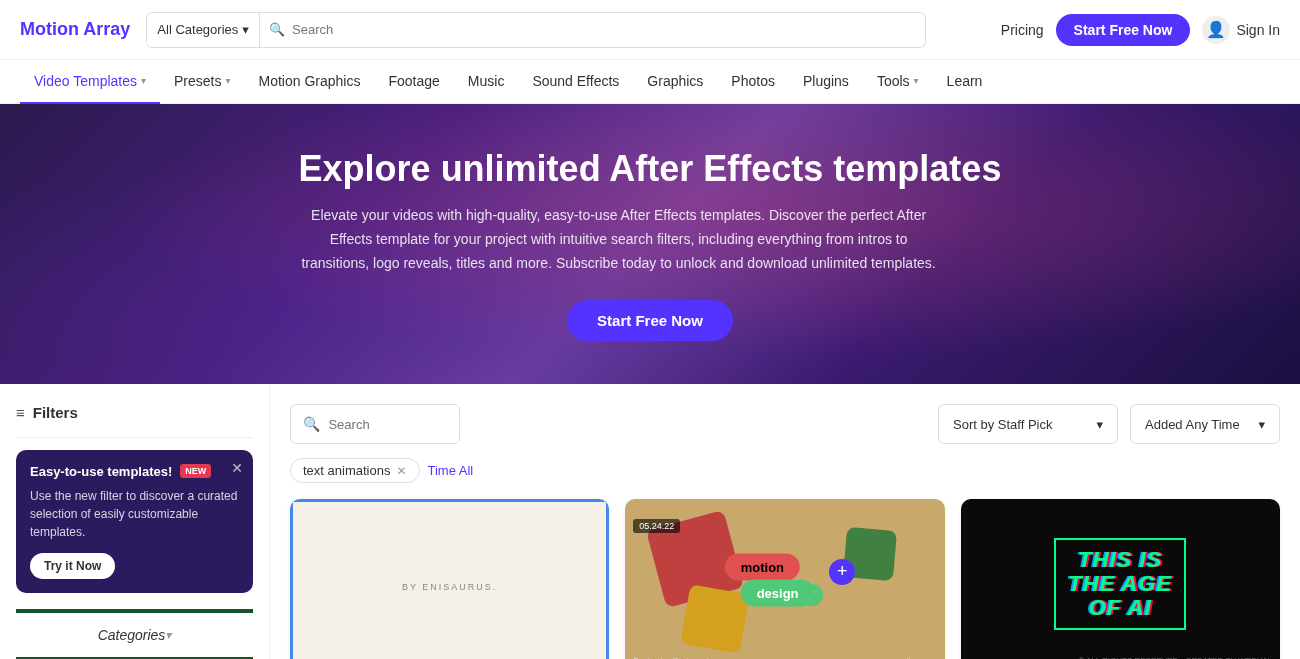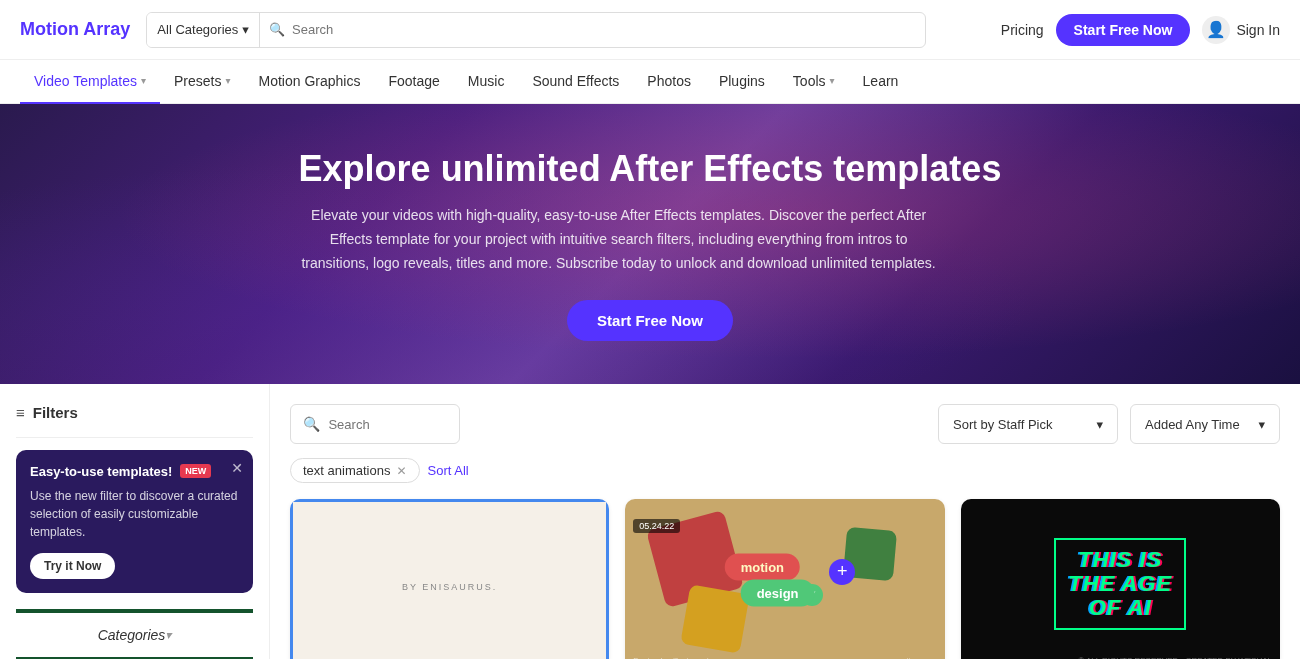--- a/index.html
+++ b/index.html
@@ -437,21 +437,21 @@
       left: 8px;
       background: rgba(0,0,0,0.6);
       color: #fff;
       font-size: 9px;
       padding: 2px 6px;
       border-radius: 3px;
       margin-top: 12px;
     }
     .backs-motion-btn {
       background: #e05050;
-      color: #fef9c3;
+      color: #000000;
       border-radius: 20px;
       padding: 6px 16px;
       font-size: 13px;
       font-weight: 600;
       position: absolute;
       top: 40%;
       left: 50%;
       transform: translate(-80%, -50%);
     }
     .backs-design-btn {
@@ -581,20 +581,23 @@
     <span>Motion Graphics</span>
   </div>
   <div class="nav-item">
     <span>Footage</span>
   </div>
   <div class="nav-item">
     <span>Music</span>
   </div>
   <div class="nav-item">
     <span>Sound Effects</span>
+  </div>
+  <div class="nav-item">
+    <span>Graphics</span>
   </div>
   <div class="nav-item">
     <span>Photos</span>
   </div>
   <div class="nav-item">
     <span>Plugins</span>
   </div>
   <div class="nav-item">
     <span>Tools</span>
     <span class="chevron-down">▾</span>
@@ -656,21 +659,21 @@
         <span>Added Any Time</span>
         <span>▾</span>
       </div>
     </div>
 
     <div class="active-filters">
       <div class="filter-tag">
         <span>text animations</span>
         <button class="filter-tag-remove">✕</button>
       </div>
-      <button class="clear-all-link">Sort All</button>
+      <button class="clear-all-link">Time All</button>
     </div>
 
     <div class="cards-grid">
 
       <div class="card">
         <div class="card-thumb card-thumb-1">
           <div class="megabit-by">BY ENISAURUS.</div>
         </div>
 
       </div>

